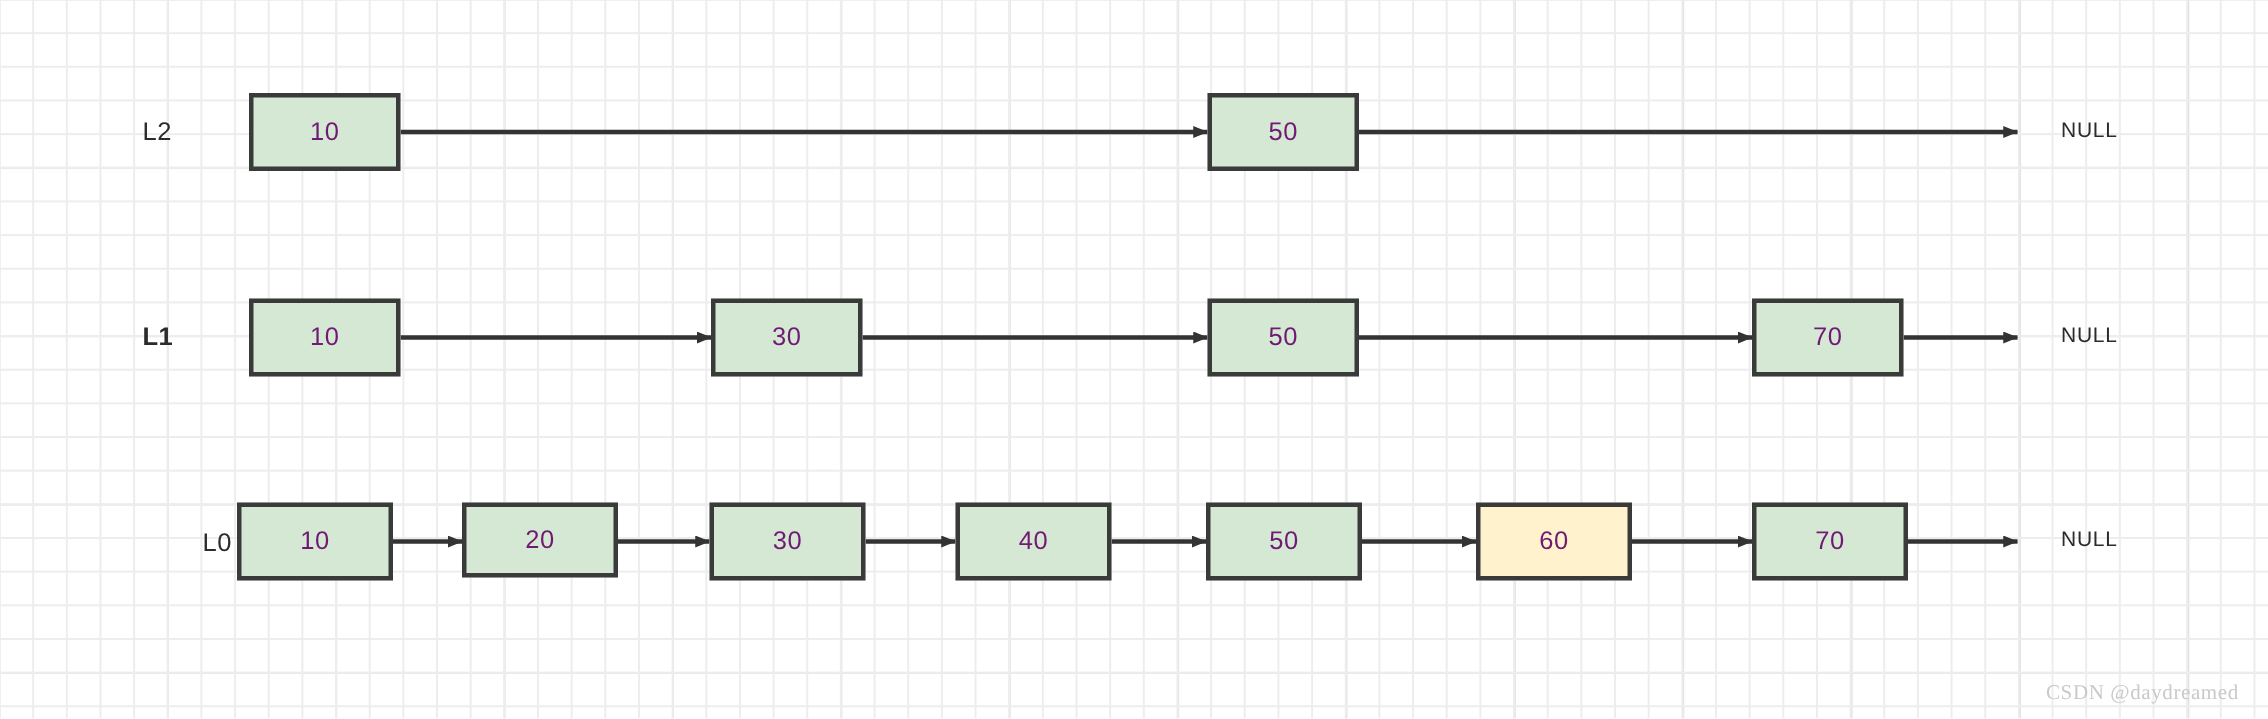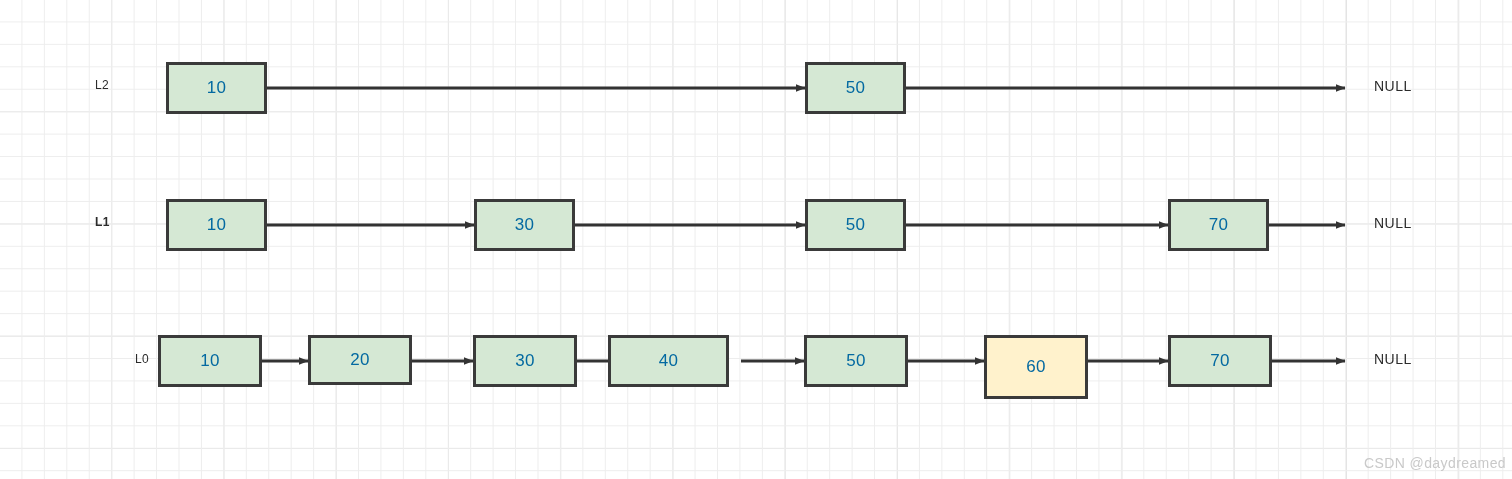--- a/index.html
+++ b/index.html
@@ -22,56 +22,56 @@
       22.45px 22.45px,
       112.25px 112.25px,
       112.25px 112.25px;
     background-position: -1px -1px, -1px -1px, -1px -1px, -1px -1px;
     overflow: hidden;
     font-family: "Liberation Sans", sans-serif;
   }
   .layer-label {
     position: absolute;
     font-family: "Liberation Sans", sans-serif;
-    font-size: 12px;
+    font-size: 17px;
     color: #2b2b2b;
     letter-spacing: 0.3px;
     white-space: nowrap;
   }
   .node {
     position: absolute;
     box-sizing: border-box;
     border: 3px solid #3a3a3a;
     display: flex;
     align-items: center;
     justify-content: center;
     font-family: "Liberation Sans", sans-serif;
     font-size: 17px;
-    color: #0369a1;
+    color: #701a75;
     letter-spacing: 0.3px;
   }
   .null-label {
     position: absolute;
     font-family: "Liberation Sans", sans-serif;
     font-size: 14px;
     color: #2b2b2b;
     letter-spacing: 0.5px;
     white-space: nowrap;
   }
   .edge-layer {
     position: absolute;
     left: 0;
     top: 0;
     width: 1512px;
     height: 479px;
     pointer-events: none;
   }
   .watermark {
     position: absolute;
-    font-family: Liberation Sans, sans-serif;
+    font-family: Liberation Serif, serif;
     font-size: 14px;
     color: #c9c9c9;
     letter-spacing: 0.4px;
     white-space: nowrap;
     padding-left: 16px;
   }
 </style>
 </head>
 <body>
 
@@ -108,22 +108,22 @@
       <div class="layer-label" style="left: 95px; top: 215px; font-weight: bold;">L1</div>
       <div class="node" style="left: 166px; top: 199px; width: 101px; height: 52px; background: rgb(213, 232, 212); border-color: rgb(58, 58, 58);">10</div>
       <div class="node" style="left: 474px; top: 199px; width: 101px; height: 52px; background: rgb(213, 232, 212); border-color: rgb(58, 58, 58);">30</div>
       <div class="node" style="left: 805px; top: 199px; width: 101px; height: 52px; background: rgb(213, 232, 212); border-color: rgb(58, 58, 58);">50</div>
       <div class="node" style="left: 1168px; top: 199px; width: 101px; height: 52px; background: rgb(213, 232, 212); border-color: rgb(58, 58, 58);">70</div>
       <div class="null-label" style="left: 1374px; top: 215px;">NULL</div>
       <div class="layer-label" style="left: 95px; top: 352px; margin-left: 40px;">L0</div>
       <div class="node" style="left: 158px; top: 335px; width: 104px; height: 52px; background: rgb(213, 232, 212); border-color: rgb(58, 58, 58);">10</div>
       <div class="node" style="left: 308px; top: 335px; width: 104px; height: 50px; background: rgb(213, 232, 212); border-color: rgb(58, 58, 58);">20</div>
       <div class="node" style="left: 473px; top: 335px; width: 104px; height: 52px; background: rgb(213, 232, 212); border-color: rgb(58, 58, 58);">30</div>
-      <div class="node" style="left: 608px; top: 335px; width: 121px; height: 52px; background: rgb(213, 232, 212); border-color: rgb(58, 58, 58);">40</div>
+      <div class="node" style="left: 637px; top: 335px; width: 104px; height: 52px; background: rgb(213, 232, 212); border-color: rgb(58, 58, 58);">40</div>
       <div class="node" style="left: 804px; top: 335px; width: 104px; height: 52px; background: rgb(213, 232, 212); border-color: rgb(58, 58, 58);">50</div>
-      <div class="node" style="left: 984px; top: 335px; width: 104px; height: 64px; background: rgb(255, 242, 204); border-color: rgb(58, 58, 58);">60</div>
+      <div class="node" style="left: 984px; top: 335px; width: 104px; height: 52px; background: rgb(255, 242, 204); border-color: rgb(58, 58, 58);">60</div>
       <div class="node" style="left: 1168px; top: 335px; width: 104px; height: 52px; background: rgb(213, 232, 212); border-color: rgb(58, 58, 58);">70</div>
       <div class="null-label" style="left: 1374px; top: 351px;">NULL</div>
     </div>
 
   <div class="watermark" style="left: 1348px; top: 455px;">CSDN @daydreamed</div>
 
 </div>
 
 </body></html>

